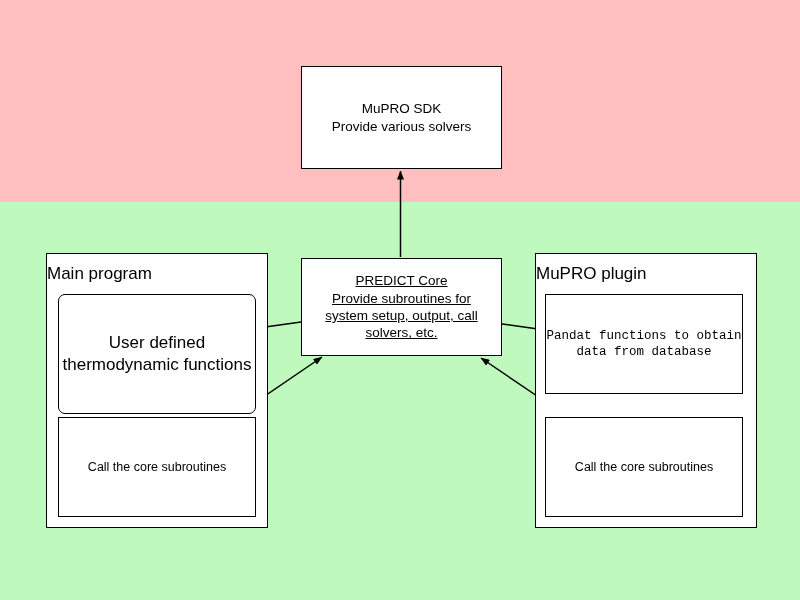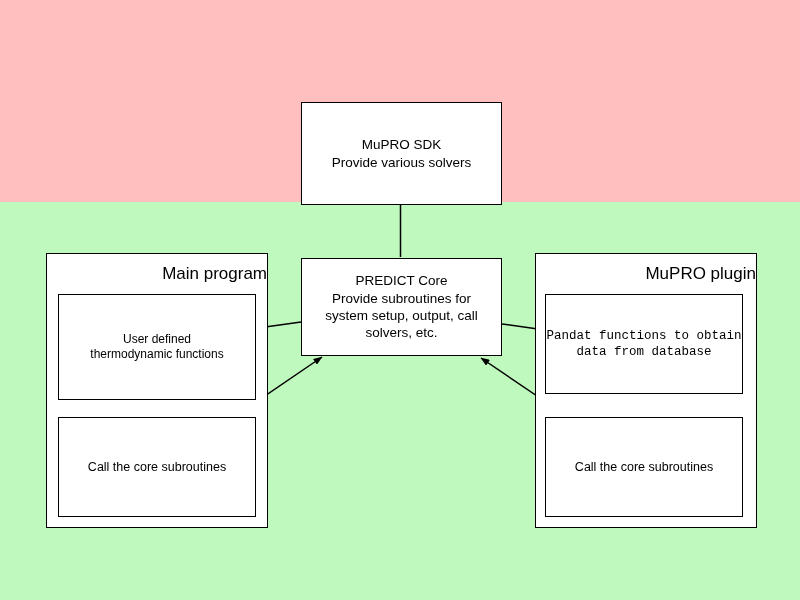--- a/index.html
+++ b/index.html
@@ -57,41 +57,42 @@
   .panel {
     position: absolute;
     background: #ffffff;
     border: 1.6px solid #000000;
     box-sizing: border-box;
   }
   .panel-title {
     position: absolute;
     left: 0;
     right: 0;
-    text-align: right;
+    text-align: left;
     color: #000000;
     font-size: 17px;
   }
   
   #mupro-sdk {
     left: 301px; top: 66px; width: 201px; height: 103px;
     font-size: 13.5px;
-    margin-top: 36px;
   }
   #predict-core {
     left: 301px; top: 258px; width: 201px; height: 98px;
     font-size: 13.5px;
+    text-decoration: underline;
   }
   #main-program-panel {
     left: 46px; top: 253px; width: 222px; height: 275px;
   }
   #main-program-title { top: 10px; }
   #user-defined-box {
-    left: 58px; top: 294px; width: 198px; height: 106px;
-    font-size: 12px;
+    left: 58px; top: 294px; width: 198px; height: 120px;
+    font-size: 17px;
+    border-radius: 7px;
   }
   #main-call-core-box {
     left: 58px; top: 417px; width: 198px; height: 100px;
     font-size: 12.5px;
   }
   #pandat-plugin-panel {
     left: 535px; top: 253px; width: 222px; height: 275px;
   }
   #pandat-plugin-title { top: 10px; }
   #pandat-functions-box {

